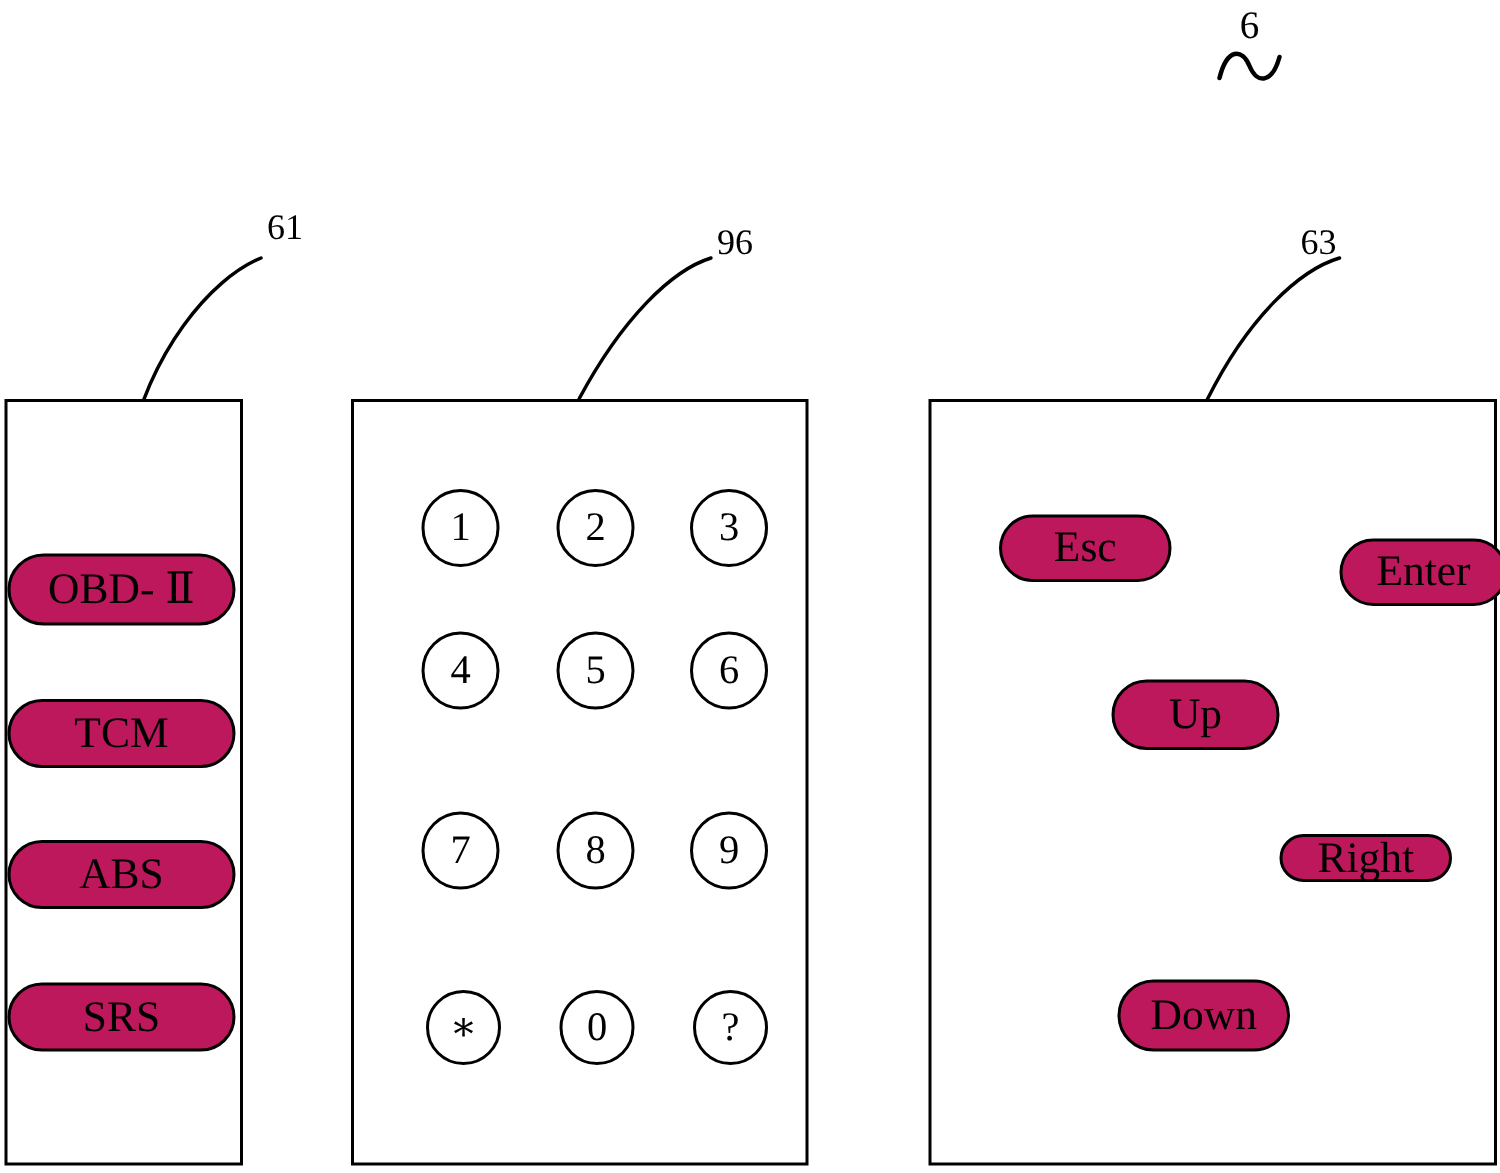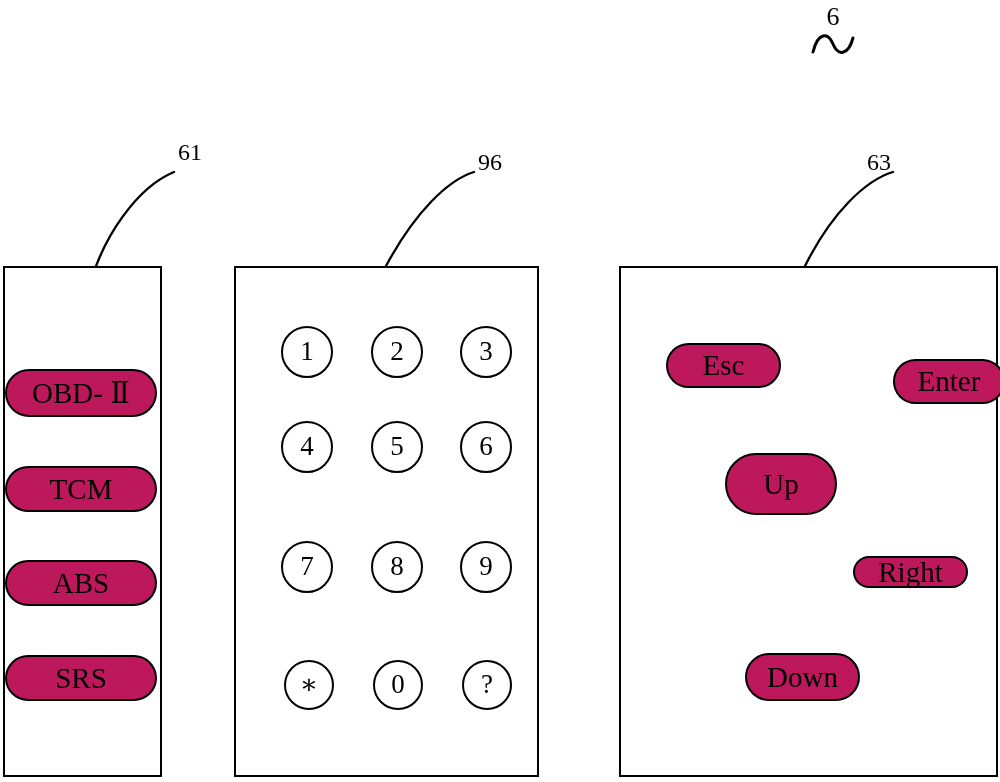--- a/index.html
+++ b/index.html
@@ -88,21 +88,21 @@
 
   
   #btn-obd2 { left: 5px;  top: 369px; width: 152px; height: 48px; }
   #btn-tcm  { left: 5px;  top: 466px; width: 152px; height: 46px; font-family: Liberation Serif, serif; }
   #btn-abs  { left: 5px;  top: 560px; width: 152px; height: 46px; text-align: right; }
   #btn-srs  { left: 5px;  top: 655px; width: 152px; height: 46px; }
 
   
   #btn-esc   { left: 666px; top: 343px; width: 115px; height: 45px; }
   #btn-enter { left: 893px; top: 343px; width: 112px; height: 45px; margin-top: 16px; }
-  #btn-up    { left: 725px; top: 453px; width: 112px; height: 62px; justify-content: center; }
+  #btn-up    { left: 741px; top: 453px; width: 112px; height: 47px; justify-content: center; }
   #btn-left  { left: 666px; top: 556px; width: 115px; height: 47px; }
   #btn-right { left: 853px; top: 556px; width: 115px; height: 32px; }
   #btn-down  { left: 745px; top: 653px; width: 115px; height: 48px; }
 
   
   .keycap {
     position: absolute;
     box-sizing: border-box;
     border: 2.5px solid #000000;
     border-radius: 50%;

